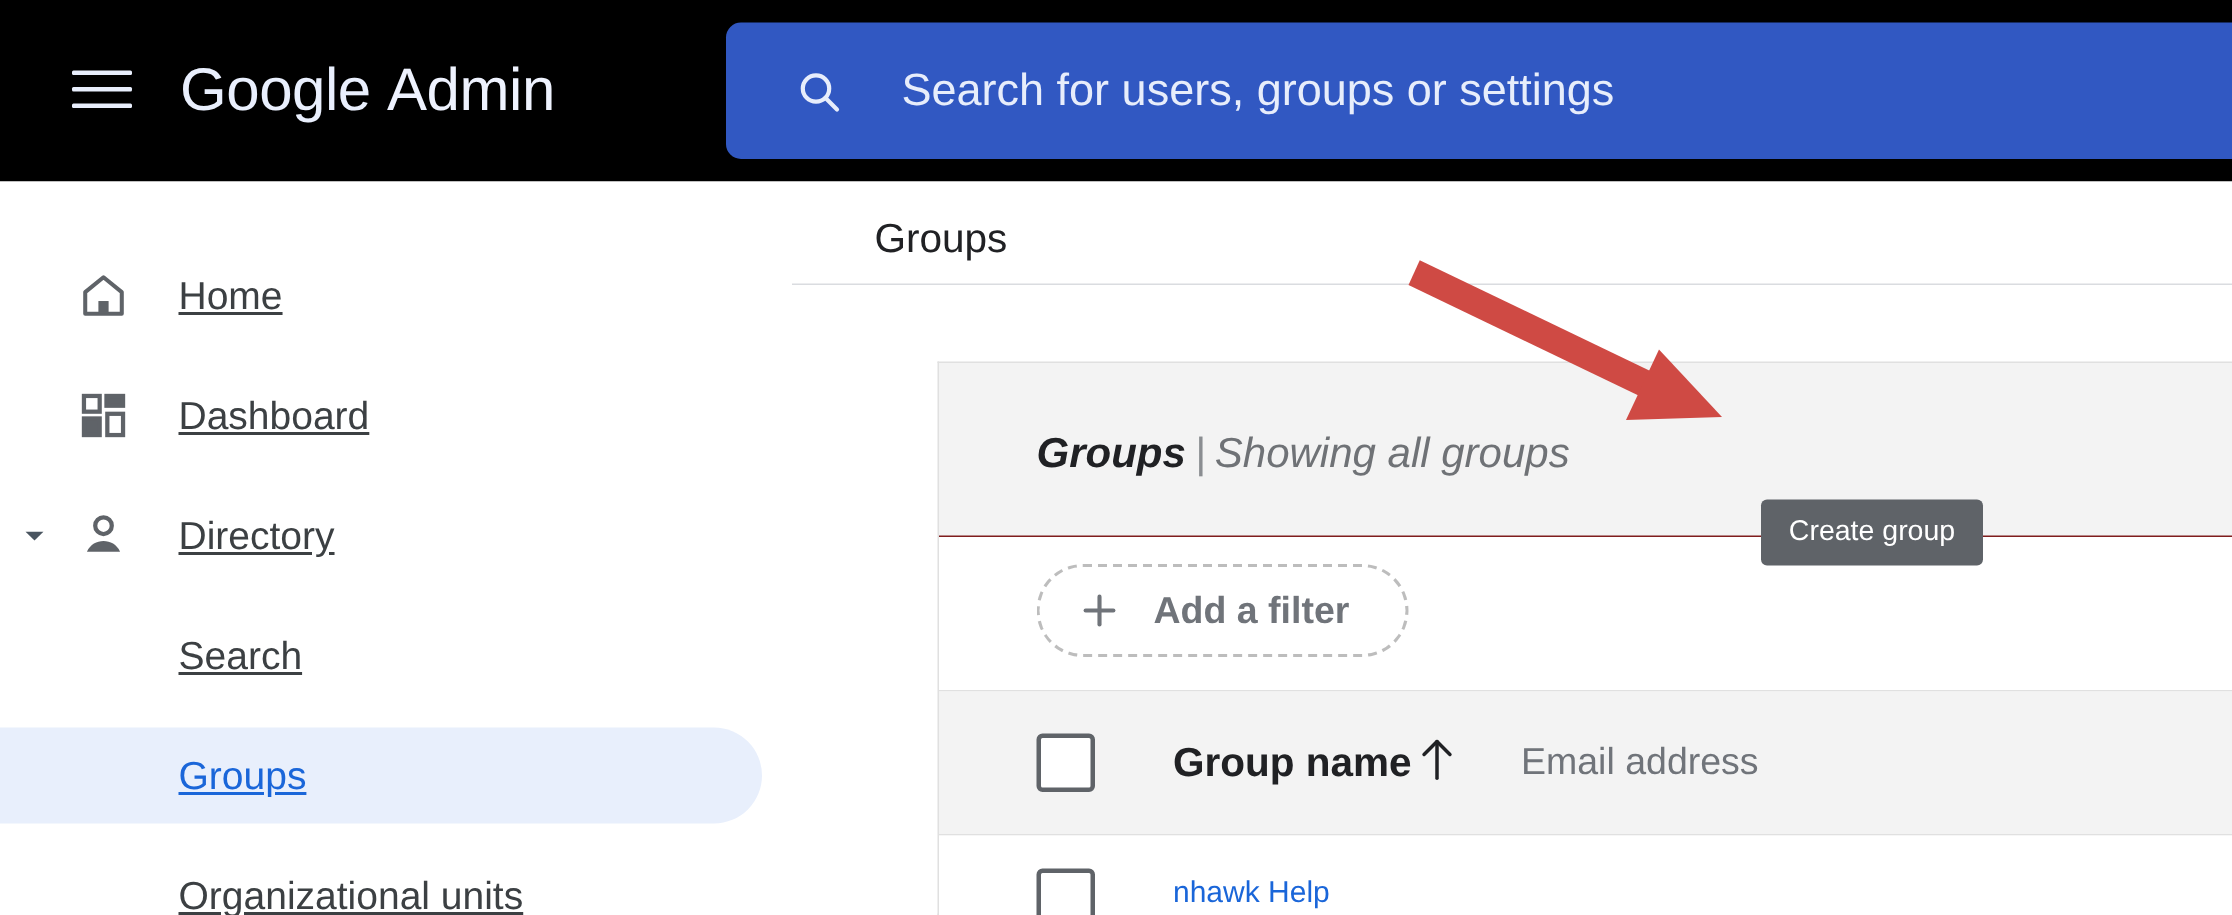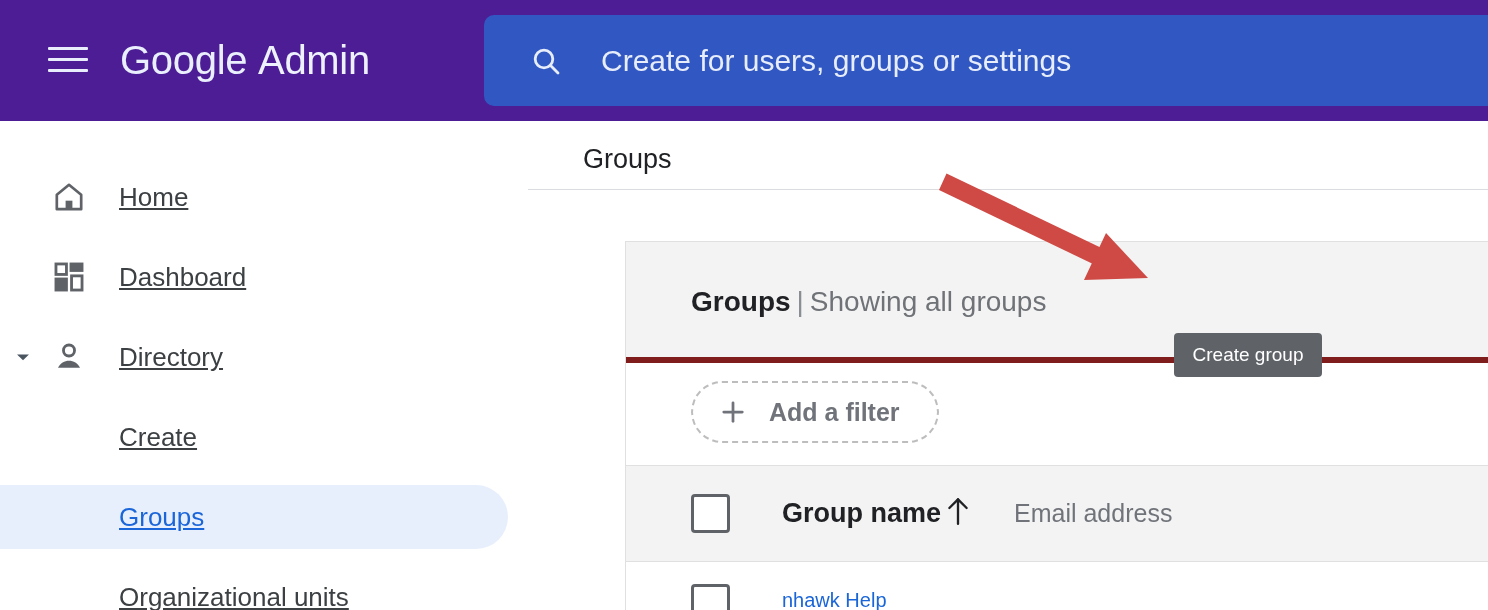--- a/index.html
+++ b/index.html
@@ -20,21 +20,21 @@
     height: 610px;
     overflow: hidden;
   }
 
   
   .appbar {
     position: absolute;
     left: 0; top: 0;
     width: 1488px;
     height: 121px;
-    background: #4c1d95;
+    background: #000000;
   }
   .hamburger {
     position: absolute;
     left: 48px; top: 44px;
     width: 40px; height: 32px;
     cursor: pointer;
   }
   .hamburger span {
     position: absolute;
     left: 0;
@@ -165,21 +165,22 @@
     height: 369px;
     background: #ffffff;
     border: 1px solid #e0e0e0;
     border-right: none;
     box-sizing: border-box;
   }
   .card-header {
     position: relative;
     height: 115px;
     background: #f3f3f3;
-    border-bottom: 6px solid #7f1d1d;
+    border-bottom: 1px solid #7f1d1d;
+    font-style: italic;
   }
   .card-header-title {
     position: absolute;
     left: 65px; top: 42px;
     font-size: 28px;
     line-height: 36px;
     white-space: nowrap;
   }
   .card-header-title .ch-strong { color: #202124; font-weight: bold; }
   .card-header-title .ch-sep { color: #8a8d91; font-weight: 400; padding: 0 6px; }
@@ -321,21 +322,21 @@
       <span class="b-admin">Admin</span>
     </div>
 
     <div class="searchbar">
       <span class="search-icon">
         <svg width="32" height="32" viewBox="0 0 24 24" fill="none" stroke="#e7edfb" stroke-width="2.1" stroke-linecap="round">
           <circle cx="10.5" cy="10.5" r="6.6"></circle>
           <line x1="15.4" y1="15.4" x2="21" y2="21"></line>
         </svg>
       </span>
-      <div class="search-placeholder">Create for users, groups or settings</div>
+      <div class="search-placeholder">Search for users, groups or settings</div>
     </div>
   </div>
 
   <div class="sidebar">
 
     <div class="nav-item" style="top:44px;">
       <span class="nav-icon">
         <svg width="34" height="34" viewBox="0 0 24 24" fill="none" stroke="#5f6368" stroke-width="1.9" stroke-linejoin="round">
           <path d="M3.4 10.4 12 3.4l8.6 7v10.2H3.4z"></path>
           <rect x="9.6" y="14.6" width="4.8" height="6" fill="#5f6368" stroke="none"></rect>
@@ -365,21 +366,21 @@
       <span class="nav-icon">
         <svg width="34" height="34" viewBox="0 0 24 24" fill="#5f6368">
           <circle cx="12" cy="7.4" r="3.9" fill="none" stroke="#5f6368" stroke-width="2"></circle>
           <path d="M4.2 19.6c1.6-3.4 4.6-5 7.8-5s6.2 1.6 7.8 5z"></path>
         </svg>
       </span>
       <span class="nav-label">Directory</span>
     </div>
 
     <div class="nav-item sub" style="top:284px;">
-      <span class="nav-label">Create</span>
+      <span class="nav-label">Search</span>
     </div>
 
     <div class="nav-item sub selected" style="top:364px;">
       <span class="nav-label">Groups</span>
     </div>
 
     <div class="nav-item sub" style="top:444px;">
       <span class="nav-label">Organizational units</span>
     </div>
   </div>

